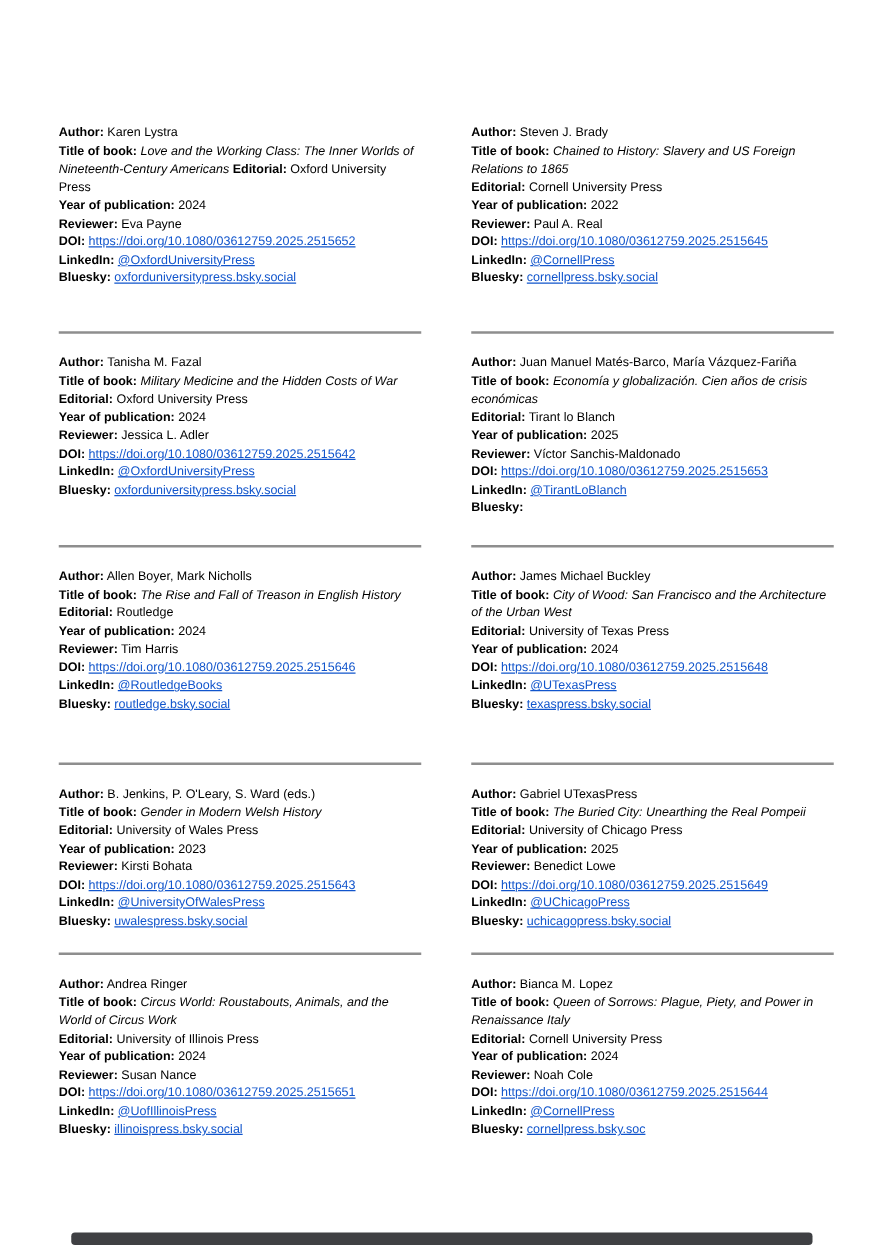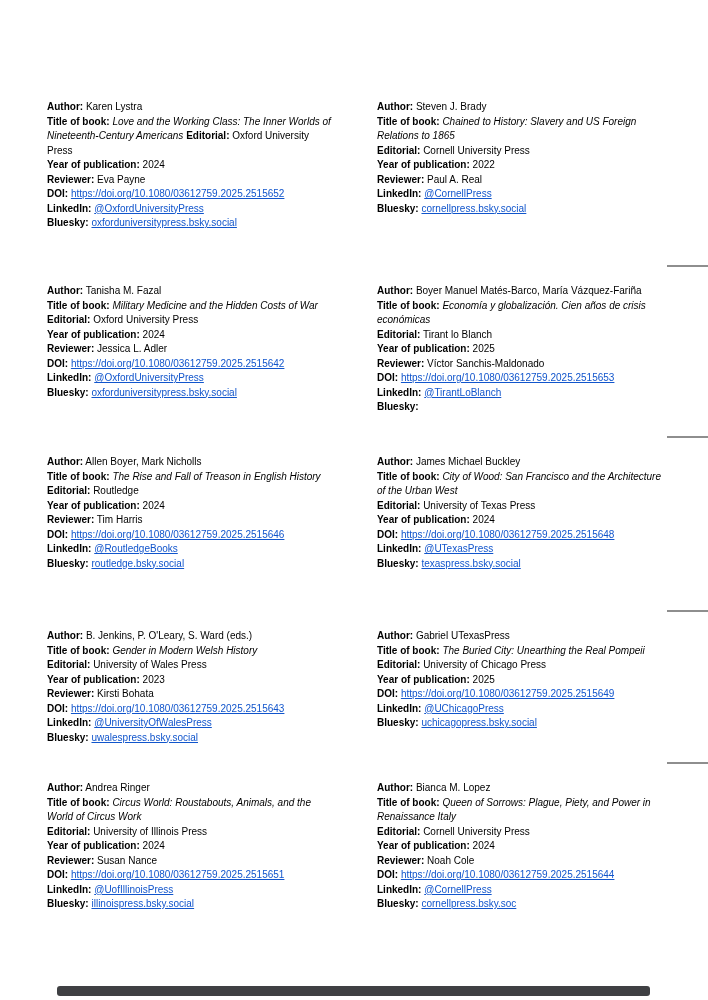--- a/index.html
+++ b/index.html
@@ -32,21 +32,21 @@
   .lbl { font-weight: 700; }
   .title-text { font-style: italic; }
   .link {
     color: #1155cc;
     text-decoration: underline;
     cursor: pointer;
     word-break: break-word;
   }
   .section {
     display: flex;
-    flex-direction: row;
+    flex-direction: column;
   }
   .s1 { min-height: 184px; }
   .s2 { min-height: 171px; }
   .s3 { min-height: 174px; }
   .s4 { min-height: 152px; justify-content: space-between; }
   .divider-row {
     margin-top: auto;
     margin-bottom: 17px;
     display: grid;
     grid-template-columns: 330px 290px;
@@ -86,20 +86,21 @@
     <p class="line"><b class="lbl">Bluesky:</b> <a class="link" href="#">oxforduniversitypress.bsky.social</a></p>
   </article>
         </div>
       <div class="slot">
           <article class="entry">
     <p class="line"><b class="lbl">Author:</b> <span>Steven J. Brady</span></p>
     <p class="line"><b class="lbl">Title of book:</b> <span class="title-text">Chained to History: Slavery and US Foreign Relations to 1865</span></p>
     <p class="line ed-line"><b class="lbl">Editorial:</b> <span>Cornell University Press</span></p>
     <p class="line"><b class="lbl">Year of publication:</b> <span>2022</span></p>
     <p class="line"><b class="lbl">Reviewer:</b> <span>Paul A. Real</span></p>
+    <p class="line"><b class="lbl">DOI:</b> <a class="link" href="#">https://doi.org/10.1080/03612759.2025.2515645</a></p>
     <p class="line"><b class="lbl">LinkedIn:</b> <a class="link" href="#">@CornellPress</a></p>
     <p class="line"><b class="lbl">Bluesky:</b> <a class="link" href="#">cornellpress.bsky.social</a></p>
   </article>
         </div>
     </div>
     <div class="divider-row">
       <hr class="divider">
       <hr class="divider">
     </div>
   </section>
@@ -113,21 +114,21 @@
     <p class="line ed-line"><b class="lbl">Editorial:</b> <span>Oxford University Press</span></p>
     <p class="line"><b class="lbl">Year of publication:</b> <span>2024</span></p>
     <p class="line"><b class="lbl">Reviewer:</b> <span>Jessica L. Adler</span></p>
     <p class="line"><b class="lbl">DOI:</b> <a class="link" href="#">https://doi.org/10.1080/03612759.2025.2515642</a></p>
     <p class="line"><b class="lbl">LinkedIn:</b> <a class="link" href="#">@OxfordUniversityPress</a></p>
     <p class="line"><b class="lbl">Bluesky:</b> <a class="link" href="#">oxforduniversitypress.bsky.social</a></p>
   </article>
         </div>
       <div class="slot">
           <article class="entry">
-    <p class="line"><b class="lbl">Author:</b> <span>Boyer Manuel Matés-Barco, María Vázquez-Fariña</span></p>
+    <p class="line"><b class="lbl">Author:</b> <span>Juan Manuel Matés-Barco, María Vázquez-Fariña</span></p>
     <p class="line"><b class="lbl">Title of book:</b> <span class="title-text">Economía y globalización. Cien años de crisis económicas</span></p>
     <p class="line ed-line"><b class="lbl">Editorial:</b> <span>Tirant lo Blanch</span></p>
     <p class="line"><b class="lbl">Year of publication:</b> <span>2025</span></p>
     <p class="line"><b class="lbl">Reviewer:</b> <span>Víctor Sanchis-Maldonado</span></p>
     <p class="line"><b class="lbl">DOI:</b> <a class="link" href="#">https://doi.org/10.1080/03612759.2025.2515653</a></p>
     <p class="line"><b class="lbl">LinkedIn:</b> <a class="link" href="#">@TirantLoBlanch</a></p>
     <p class="line"><b class="lbl">Bluesky:</b> <a class="link" href="#"></a></p>
   </article>
         </div>
     </div>
@@ -182,20 +183,21 @@
     <p class="line"><b class="lbl">LinkedIn:</b> <a class="link" href="#">@UniversityOfWalesPress</a></p>
     <p class="line"><b class="lbl">Bluesky:</b> <a class="link" href="#">uwalespress.bsky.social</a></p>
   </article>
         </div>
       <div class="slot">
           <article class="entry">
     <p class="line"><b class="lbl">Author:</b> <span>Gabriel UTexasPress</span></p>
     <p class="line"><b class="lbl">Title of book:</b> <span class="title-text">The Buried City: Unearthing the Real Pompeii</span></p>
     <p class="line ed-line"><b class="lbl">Editorial:</b> <span>University of Chicago Press</span></p>
     <p class="line"><b class="lbl">Year of publication:</b> <span>2025</span></p>
+    <p class="line"><b class="lbl">Reviewer:</b> <span>Benedict Lowe</span></p>
     <p class="line"><b class="lbl">DOI:</b> <a class="link" href="#">https://doi.org/10.1080/03612759.2025.2515649</a></p>
     <p class="line"><b class="lbl">LinkedIn:</b> <a class="link" href="#">@UChicagoPress</a></p>
     <p class="line"><b class="lbl">Bluesky:</b> <a class="link" href="#">uchicagopress.bsky.social</a></p>
   </article>
         </div>
     </div>
     <div class="divider-row">
       <hr class="divider">
       <hr class="divider">
     </div>

